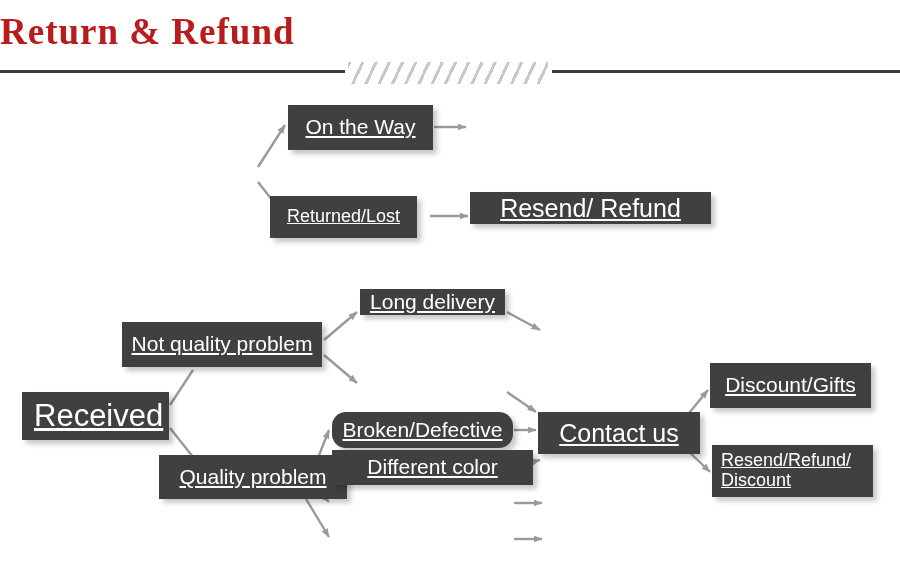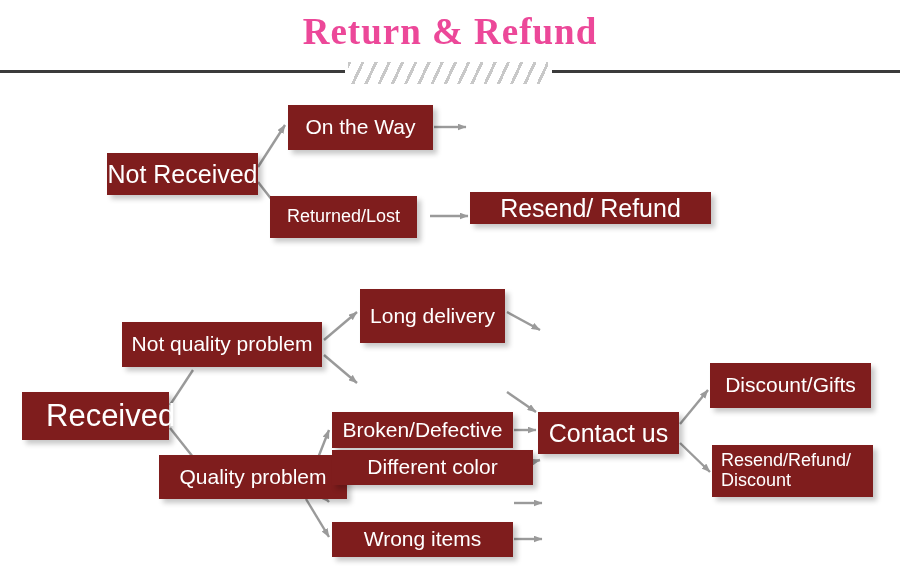--- a/index.html
+++ b/index.html
@@ -16,26 +16,25 @@
     overflow: hidden;
     font-family: "Liberation Sans", "DejaVu Sans", sans-serif;
   }
 
   
   #page-title {
     position: absolute;
     left: 0;
     top: 10px;
     width: 900px;
-    text-align: center;
     font-family: "Liberation Serif", "DejaVu Serif", serif;
     font-size: 37px;
     font-weight: 700;
     letter-spacing: 1px;
-    color: #ec4899;
+    color: #b91c1c;
     white-space: nowrap;
   }
   #divider {
     position: absolute;
     left: 0;
     top: 62px;
     width: 900px;
     height: 22px;
   }
   .divider-rule {
@@ -69,29 +68,30 @@
   #edges {
     position: absolute;
     left: 0;
     top: 0;
     width: 900px;
     height: 578px;
   }
 
   .node {
     position: absolute;
-    background: #7f1d1d;
+    background: #404040;
     color: #ffffff;
     box-shadow: 4px 4px 5px rgba(0,0,0,0.22);
     display: flex;
     align-items: center;
     box-sizing: border-box;
     line-height: 1.08;
     white-space: nowrap;
     font-weight: 400;
+    text-decoration: underline;
   }
   .node.center { justify-content: center; }
   .node.lead   { justify-content: flex-start; }
   .node.two-line {
     white-space: normal;
     line-height: 1.1;
   }
 
   
   .s-sm  { font-size: 18px; }
@@ -143,46 +143,44 @@
         <line x1="514" y1="430" x2="536" y2="430" marker-end="url(#ah)"></line>
         <line x1="514" y1="467" x2="540" y2="460" marker-end="url(#ah)"></line>
         <line x1="514" y1="503" x2="542" y2="503" marker-end="url(#ah)"></line>
         <line x1="514" y1="539" x2="542" y2="539" marker-end="url(#ah)"></line>
 
         <line x1="680" y1="424" x2="708" y2="390" marker-end="url(#ah)"></line>
         <line x1="680" y1="443" x2="710" y2="472" marker-end="url(#ah)"></line>
       </g>
     </svg>
 
-    <div class="node center s-lg" style="left:107px; top:153px; width:151px; height:42px;">Not Received</div>
 
     <div class="node center s-md" style="left:288px; top:105px; width:145px; height:45px;">On the Way</div>
 
 
     <div class="node center s-sm" style="left:270px; top:196px; width:147px; height:42px;">Returned/Lost</div>
 
     <div class="node center s-lg" style="left:470px; top:192px; width:241px; height:32px;">Resend/ Refund</div>
 
-    <div class="node lead s-xl" style="left:22px; top:392px; width:147px; height:48px; padding-left:24px;">Received</div>
+    <div class="node lead s-xl" style="left:22px; top:392px; width:147px; height:48px; padding-left:12px;">Received</div>
 
     <div class="node center s-md" style="left:122px; top:322px; width:200px; height:45px;">Not quality problem</div>
 
     <div class="node center s-md" style="left:125px; top:455px; width:188px; height:44px;margin-left:34px;">Quality problem</div>
 
-    <div class="node center s-md" style="left:360px; top:289px; width:145px; height:54px;">Long delivery</div>
+    <div class="node center s-md" style="left:360px; top:289px; width:145px; height:26px;">Long delivery</div>
 
 
-    <div class="node center s-md" style="left:332px; top:412px; width:181px; height:36px;">Broken/Defective</div>
+    <div class="node center s-md" style="left:332px; top:412px; width:181px; height:36px;border-radius:14px;">Broken/Defective</div>
 
     <div class="node center s-md" style="left:332px; top:450px; width:201px; height:35px;">Different color</div>
 
 
-    <div class="node center s-md" style="left:332px; top:522px; width:181px; height:35px;">Wrong items</div>
 
-    <div class="node center s-lg" style="left:538px; top:412px; width:141px; height:42px;">Contact us</div>
+    <div class="node center s-lg" style="left:538px; top:412px; width:162px; height:42px;">Contact us</div>
 
     <div class="node center s-md" style="left:710px; top:363px; width:161px; height:45px;">Discount/Gifts</div>
 
     <div class="node two-line lead s-sm" style="left:712px; top:445px; width:161px; height:52px; padding-left:9px;">
       <span>
         <span>Resend/Refund/</span><br>
         <span>Discount</span>
       </span>
     </div>
 

